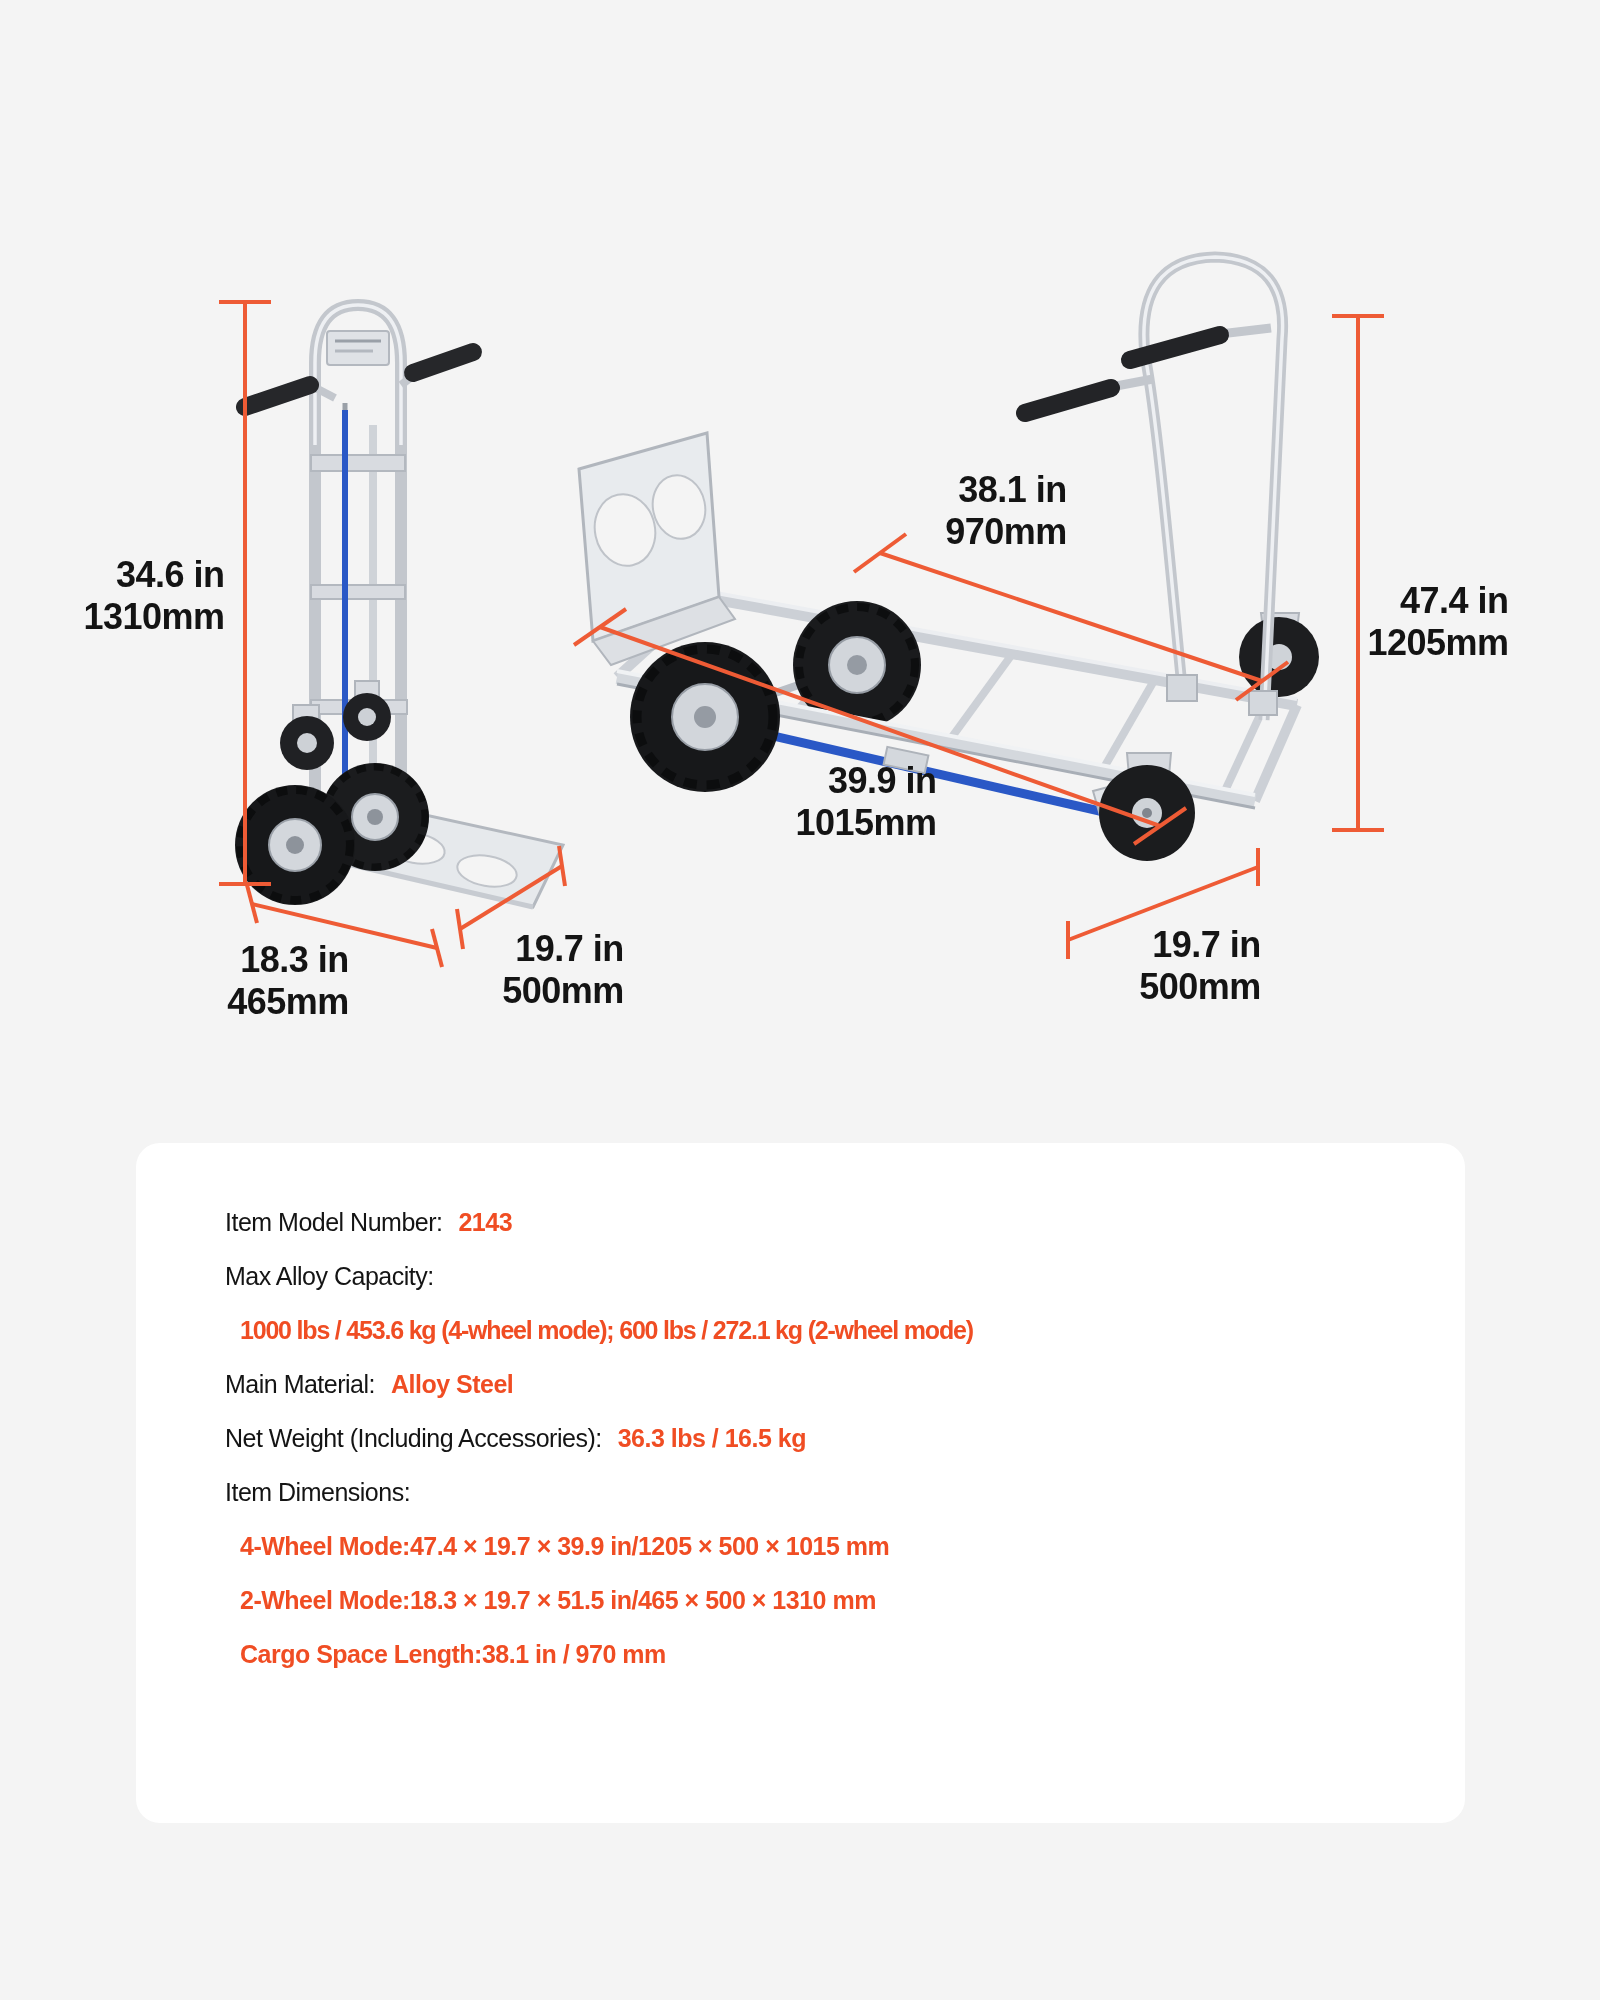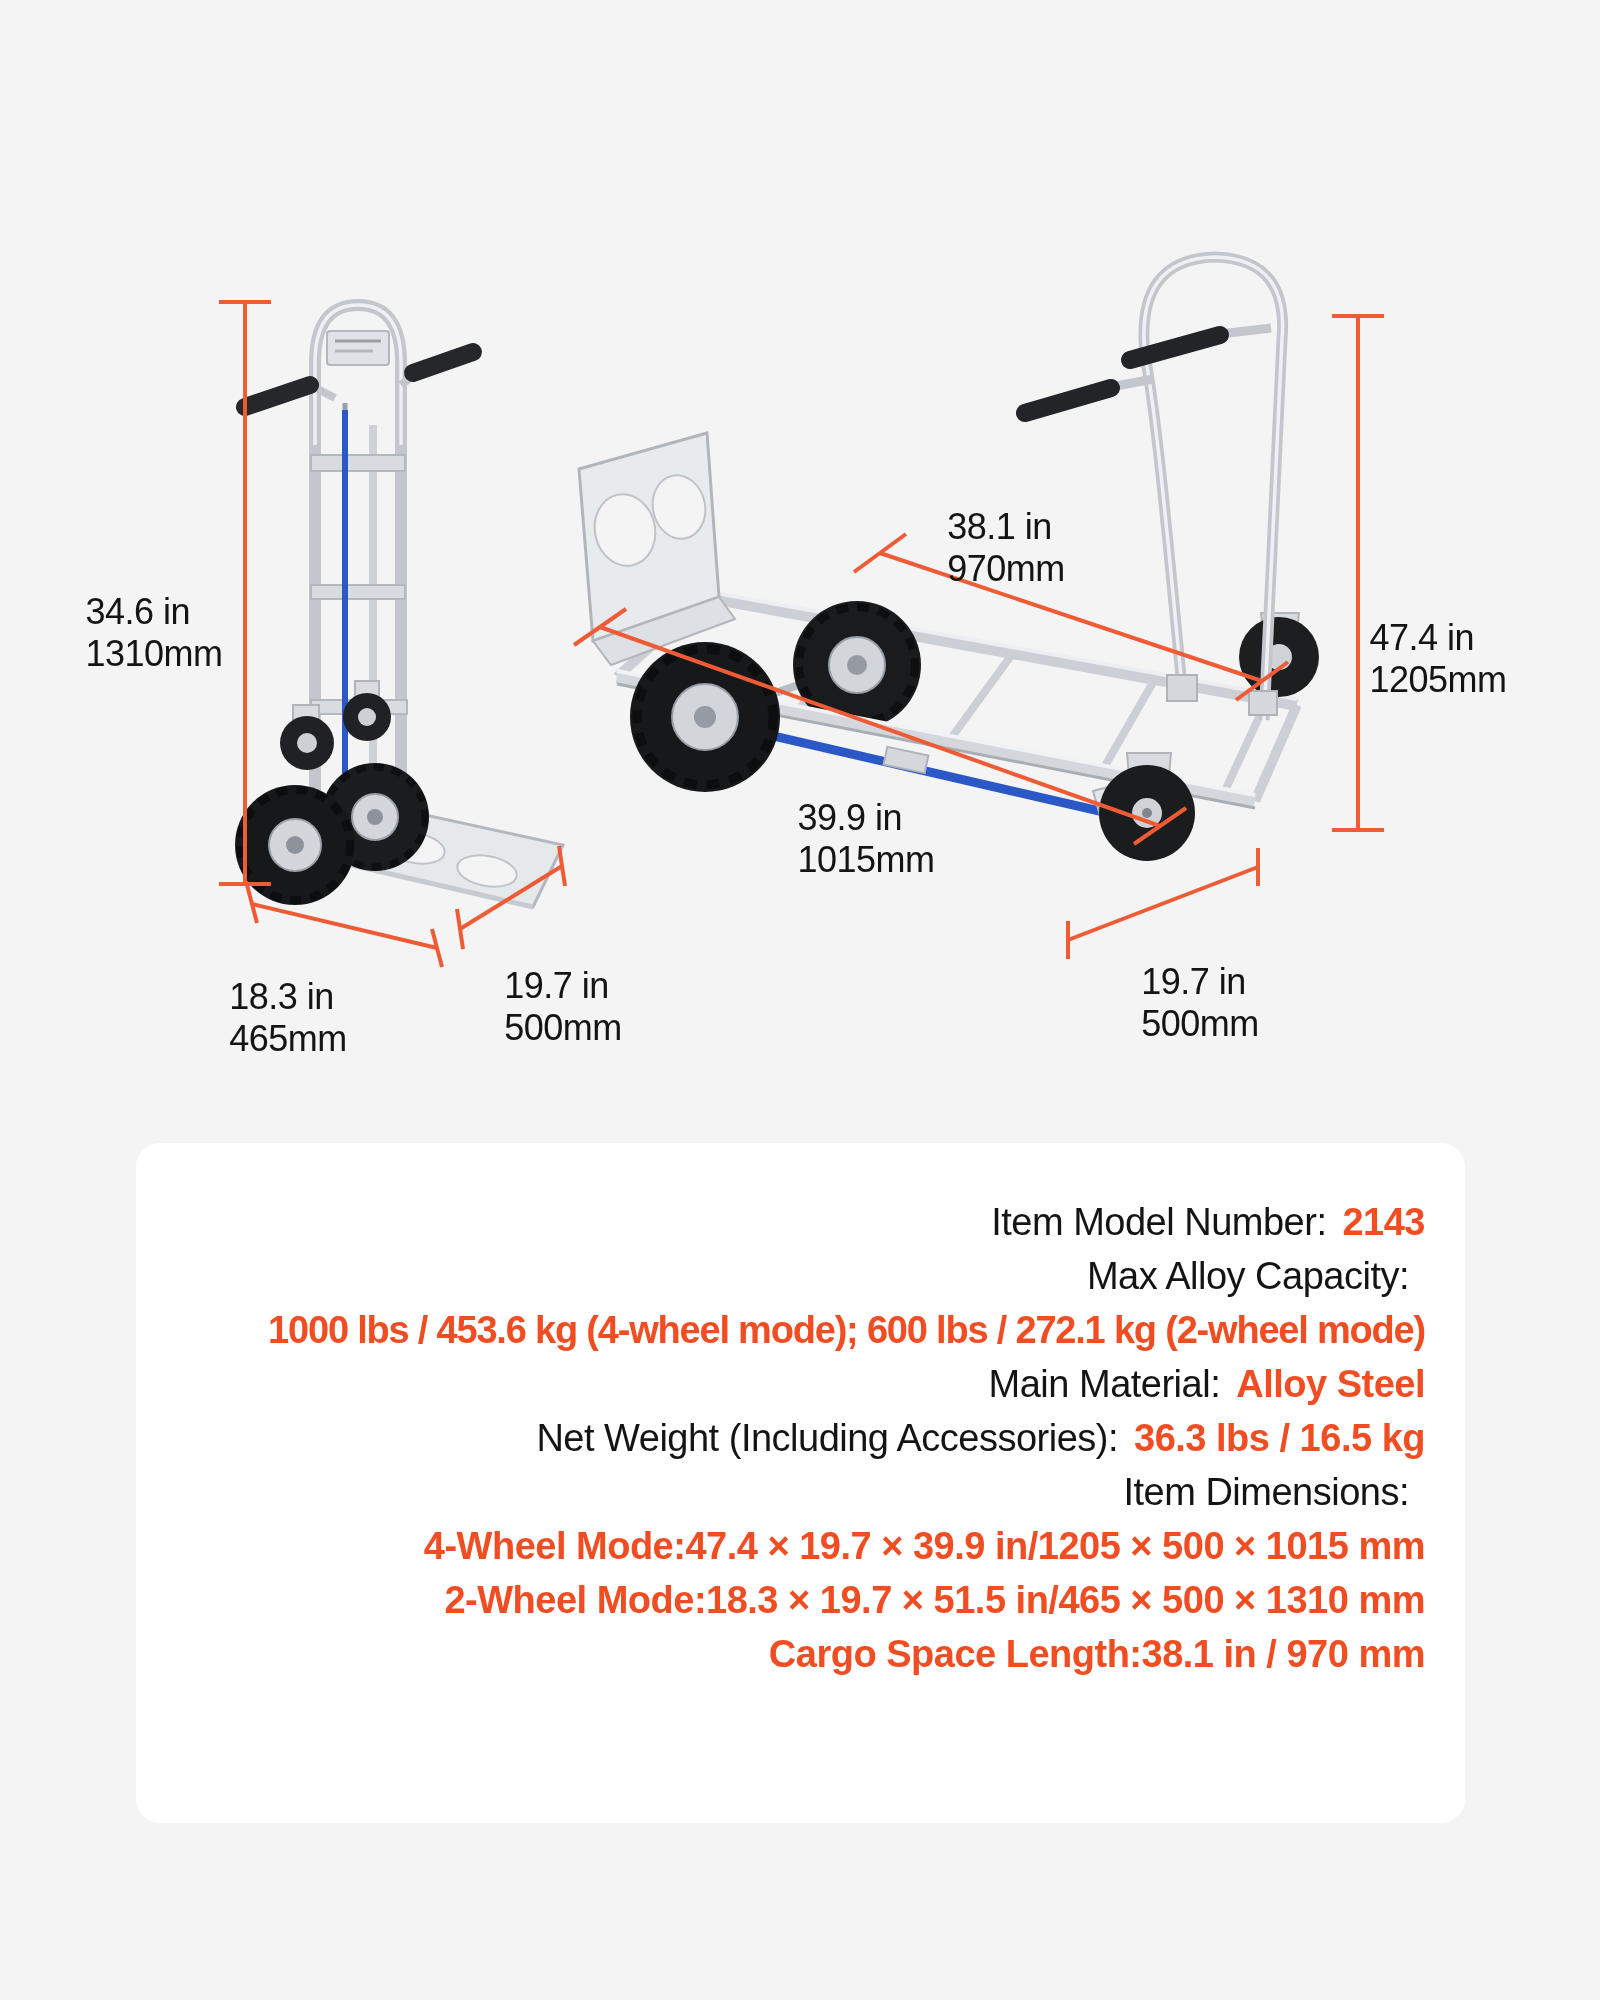--- a/index.html
+++ b/index.html
@@ -1,28 +1,28 @@
 <!DOCTYPE html>
 <html><head>
 <meta charset="utf-8">
 <style>
   html,body{margin:0;padding:0;background:#f4f4f4;}
   .canvas{position:relative;width:1600px;height:2000px;background:#f4f4f4;overflow:hidden;
           font-family:"Liberation Sans","DejaVu Sans",sans-serif;color:#141414;}
   .figure{position:absolute;}
   .figure svg{display:block;}
   .dim-overlay{position:absolute;left:0;top:0;pointer-events:none;}
-  .dim-label{position:absolute;transform:translate(-50%,-50%);text-align:left;
-             font-weight:400;font-size:36px;line-height:42px;letter-spacing:-0.5px;
-             color:#141414;white-space:nowrap;margin-top:37px;}
+  .dim-label{position:absolute;transform:translate(-50%,-50%);text-align:right;
+             font-weight:700;font-size:36px;line-height:42px;letter-spacing:-0.5px;
+             color:#141414;white-space:nowrap;}
   .dim-label span{display:block;}
   .spec-card{position:absolute;left:136px;top:1143px;width:1329px;height:680px;
              background:#ffffff;border-radius:24px;box-sizing:border-box;
              padding:52px 40px 0 89px;}
-  .spec-row{font-size:38px;line-height:54px;letter-spacing:-0.5px;white-space:nowrap;text-align:right;}
+  .spec-row{font-size:25px;line-height:54px;letter-spacing:-0.5px;white-space:nowrap;}
   .spec-label{color:#141414;font-weight:400;}
   .spec-value{color:#f04d23;font-weight:700;margin-left:16px;}
   .spec-label:empty + .spec-value{margin-left:15px;}
   .spec-row:nth-child(3) .spec-value{letter-spacing:-1.2px;}
   .metal{stroke:#c3c7cd;fill:none;}
   .sheen{stroke:#eef0f3;fill:none;}
 </style>
 </head>
 <body>
 

